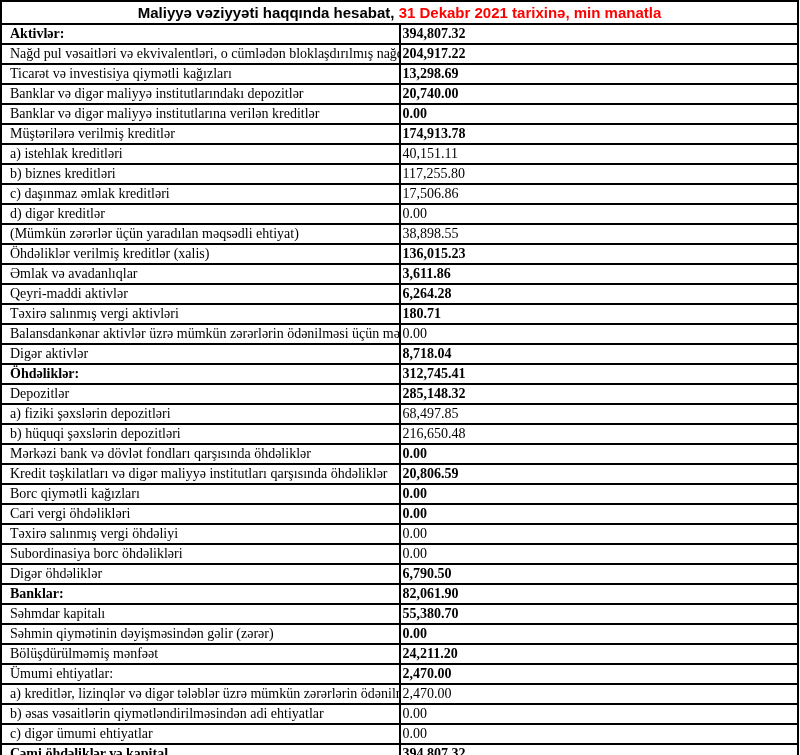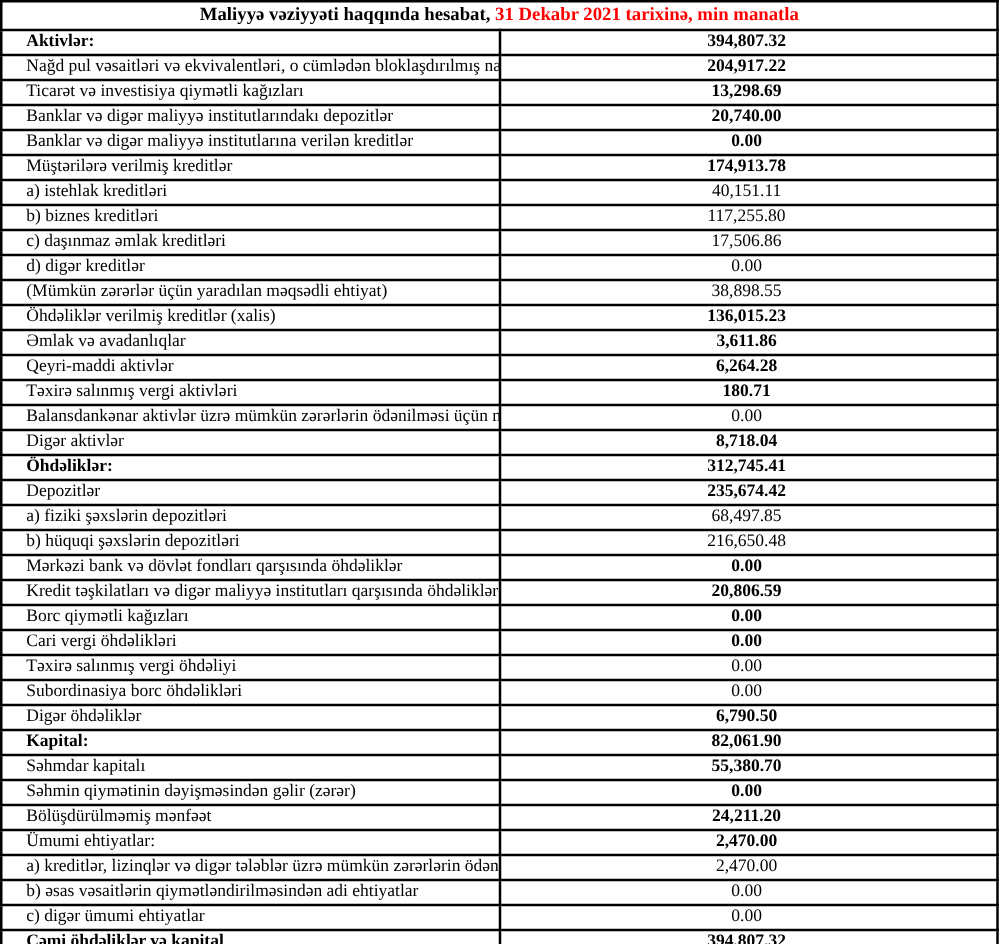--- a/index.html
+++ b/index.html
@@ -18,39 +18,39 @@
   }
   table.fin-table td {
     border: 2px solid #000000;
     overflow: hidden;
     white-space: nowrap;
   }
   td.title-cell {
     height: 19px;
     text-align: center;
     vertical-align: middle;
-    font-family: Liberation Serif, serif;
+    font-family: Liberation Sans, sans-serif;
     font-weight: bold;
     font-size: 15px;
     padding: 1px 2px;
   }
   td.label-cell {
     width: 706px;
     font-family: "Liberation Serif", serif;
     font-size: 14px;
     text-align: left;
     vertical-align: middle;
-    padding: 1px 3px 1px 19px;
+    padding: 1px 3px 1px 8px;
     height: 15.6px;
   }
   td.value-cell {
     width: 85px;
     font-family: "Liberation Serif", serif;
     font-size: 14px;
-    text-align: center;
+    text-align: left;
     vertical-align: middle;
     padding: 1px 5px 1px 2px;
   }
   .bold { font-weight: bold; }
 </style>
 </head>
 <body>
 
 <table class="fin-table">
   <tbody id="table-body">
@@ -127,21 +127,21 @@
       <tr>
         <td class="label-cell">Digər aktivlər</td>
         <td class="value-cell bold">8,718.04</td>
       </tr>
       <tr>
         <td class="label-cell bold">Öhdəliklər:</td>
         <td class="value-cell bold">312,745.41</td>
       </tr>
       <tr>
         <td class="label-cell">Depozitlər</td>
-        <td class="value-cell bold">235,674.42</td>
+        <td class="value-cell bold">285,148.32</td>
       </tr>
       <tr>
         <td class="label-cell">a) fiziki şəxslərin depozitləri</td>
         <td class="value-cell">68,497.85</td>
       </tr>
       <tr>
         <td class="label-cell">b) hüquqi şəxslərin depozitləri</td>
         <td class="value-cell">216,650.48</td>
       </tr>
       <tr>
@@ -166,21 +166,21 @@
       </tr>
       <tr>
         <td class="label-cell">Subordinasiya borc öhdəlikləri</td>
         <td class="value-cell">0.00</td>
       </tr>
       <tr>
         <td class="label-cell">Digər öhdəliklər</td>
         <td class="value-cell bold">6,790.50</td>
       </tr>
       <tr>
-        <td class="label-cell bold">Kapital:</td>
+        <td class="label-cell bold">Banklar:</td>
         <td class="value-cell bold">82,061.90</td>
       </tr>
       <tr>
         <td class="label-cell">Səhmdar kapitalı</td>
         <td class="value-cell bold">55,380.70</td>
       </tr>
       <tr>
         <td class="label-cell">Səhmin qiymətinin dəyişməsindən gəlir (zərər)</td>
         <td class="value-cell bold">0.00</td>
       </tr>

